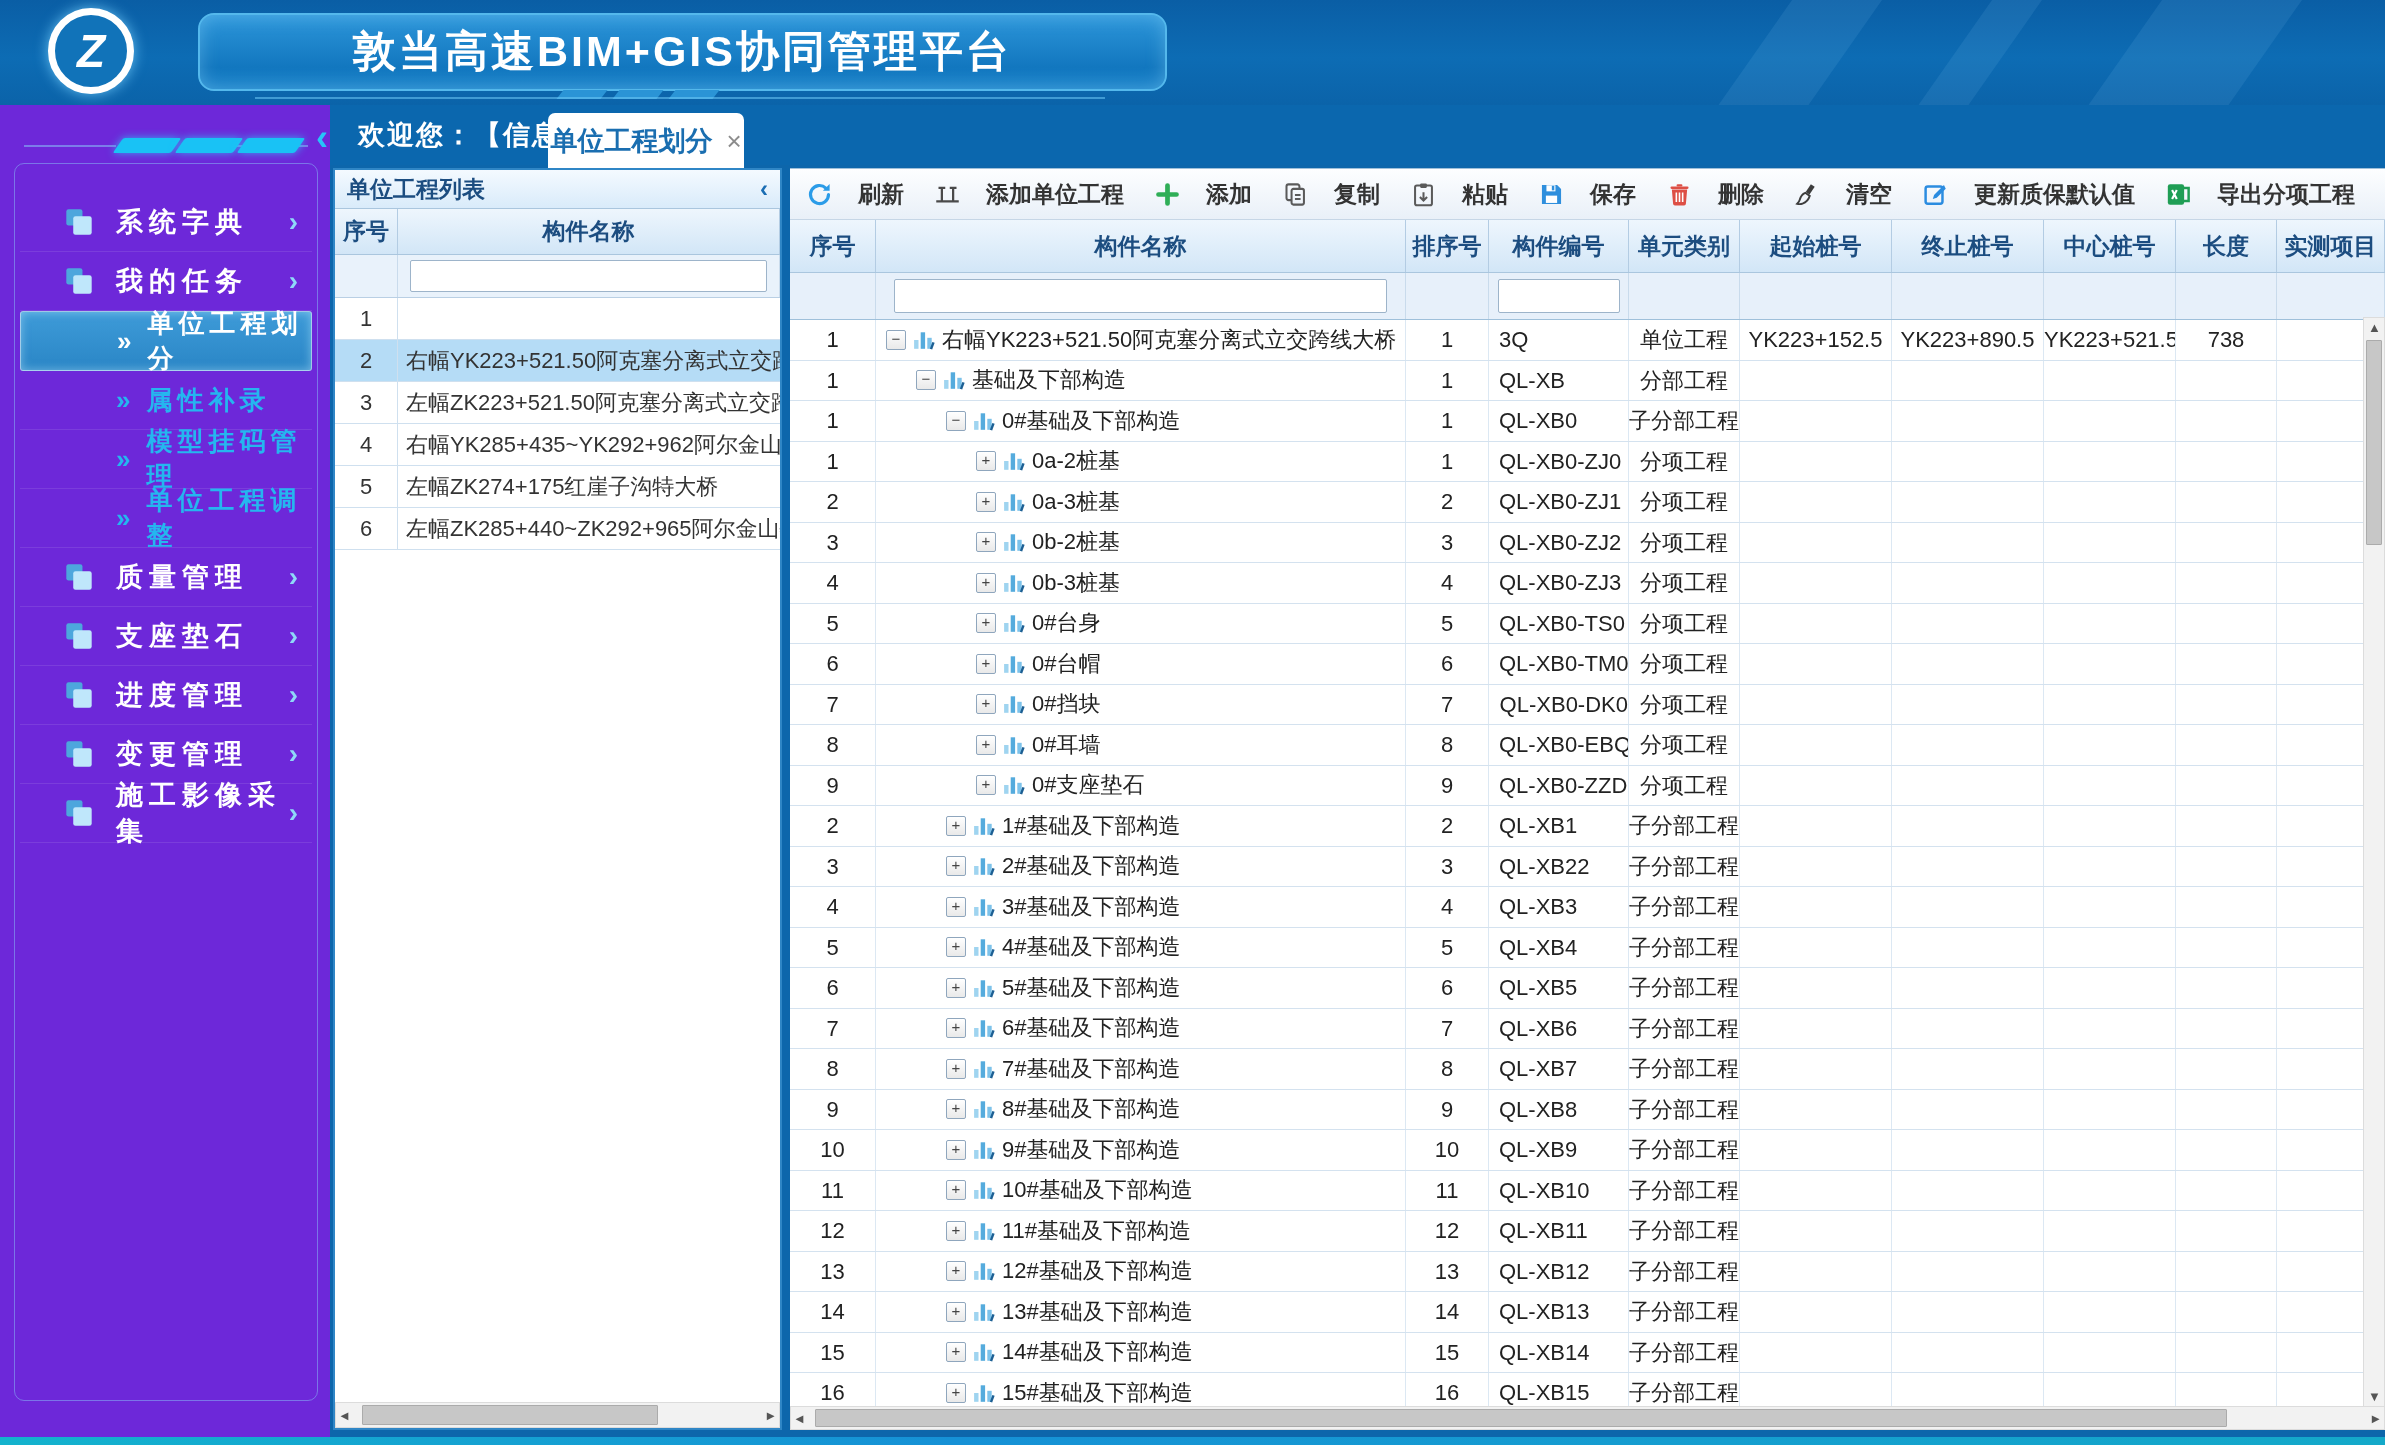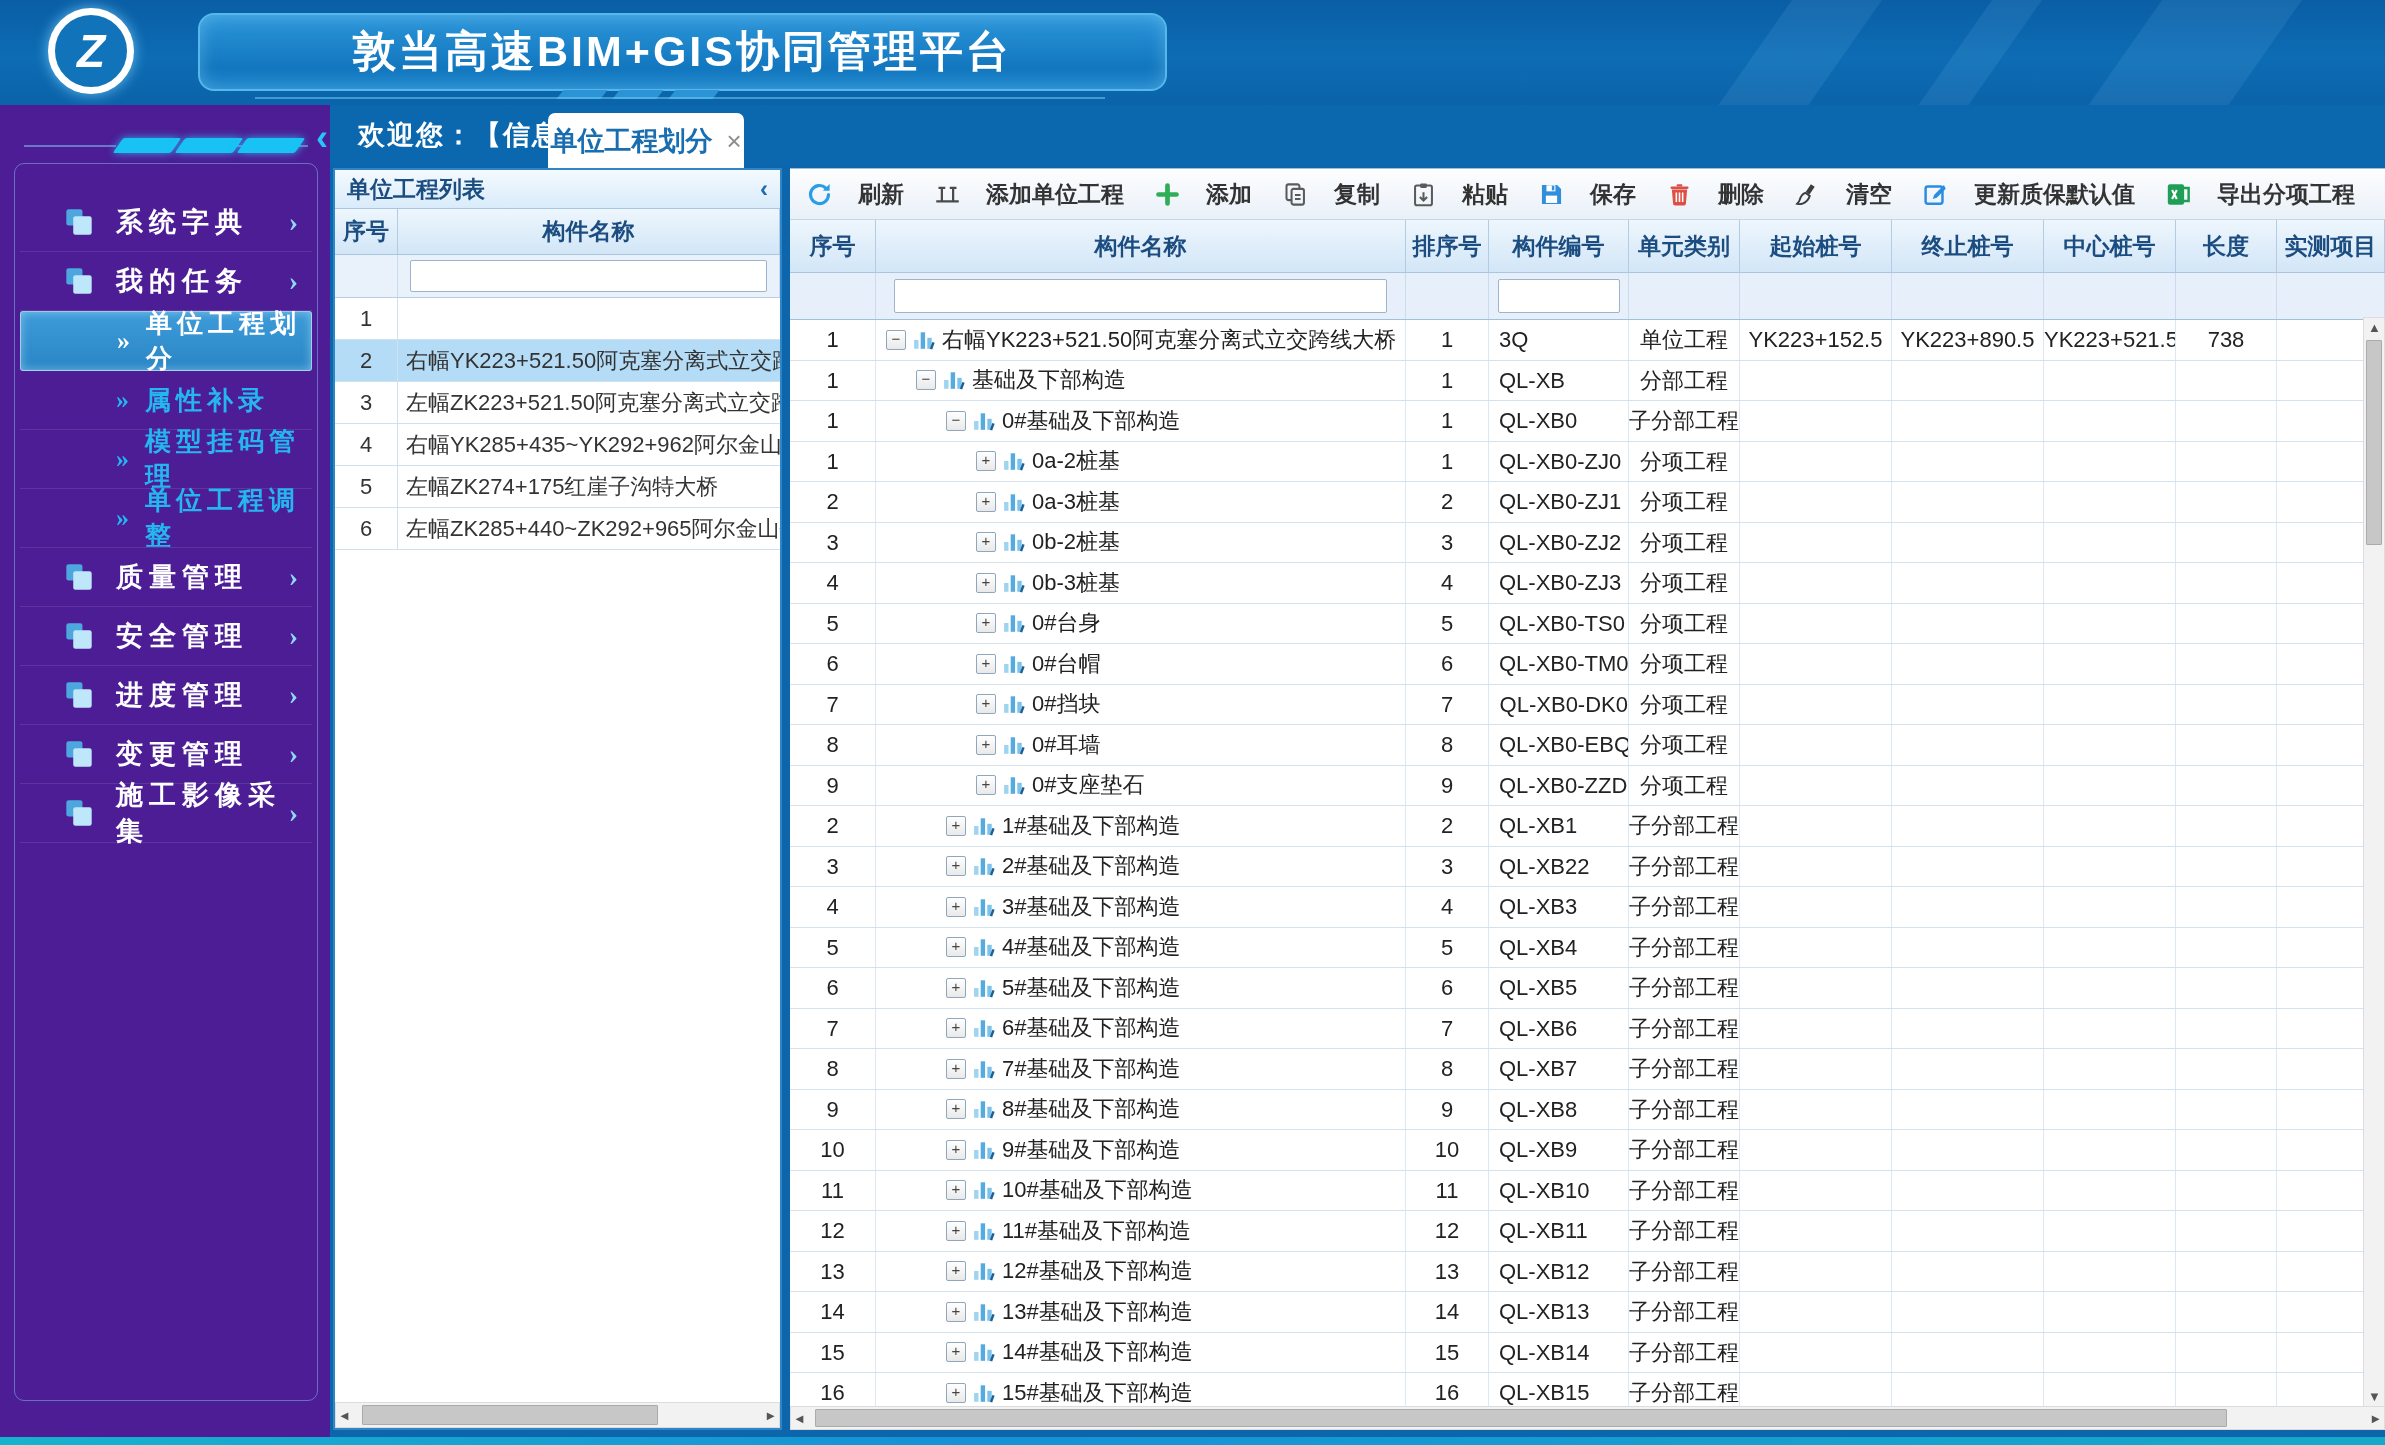--- a/index.html
+++ b/index.html
@@ -17,21 +17,21 @@
   #logo-badge span{color:#fff;font-size:46px;font-weight:bold;font-style:italic;}
   #title-pill{left:198px;top:13px;width:965px;height:74px;border-radius:16px;
      background:linear-gradient(180deg,#2d96da 0%,#1277bf 70%,#1a82c9 100%);
      border:2px solid #54b8ec;box-shadow:inset 0 0 18px rgba(160,225,255,.35);
      display:flex;align-items:center;justify-content:center;}
   #title-pill span{color:#fff;font-size:43px;font-weight:bold;letter-spacing:3px;}
   .pill-tail{top:90px;height:9px;background:#2a94d6;transform:skewX(-38deg);}
   #pill-line{left:255px;top:97px;width:850px;height:2px;background:rgba(110,200,245,.55);}
 
   
-  #sidebar{left:0;top:105px;width:330px;height:1332px;background:#4c1d95;overflow:hidden;font-family:Liberation Serif, serif;}
+  #sidebar{left:0;top:105px;width:330px;height:1332px;background:#6d28d9;overflow:hidden;}
   #side-frame{position:absolute;left:14px;top:58px;right:12px;bottom:36px;
      border:1px solid rgba(140,210,250,.45);border-radius:10px;}
   .side-dash{position:absolute;top:33px;width:58px;height:15px;background:#19c2f5;
      transform:skewX(-35deg);border-radius:2px;box-shadow:0 0 8px rgba(40,200,250,.8);}
   .side-conn{position:absolute;top:40px;height:2px;background:rgba(140,210,250,.5);}
   #nav-menu{position:absolute;left:20px;right:18px;top:88px;}
   .nav-item{height:58px;display:flex;align-items:center;
      border-bottom:1px solid rgba(255,255,255,.10);cursor:pointer;}
   .nav-item .nav-ic{width:30px;height:30px;margin-left:44px;margin-right:22px;flex:0 0 auto;}
   .nav-item .nav-label{color:#fff;font-size:27px;font-weight:bold;letter-spacing:6px;flex:1;}
@@ -175,21 +175,21 @@
       <rect x="8" y="8" width="16" height="16" rx="2" fill="#bfe7fb"></rect>
     </svg>
     <span class="nav-label">质量管理</span>
     <span class="nav-arrow">›</span>
   </div>
       <div class="nav-item nav-group">
     <svg class="nav-ic" viewBox="0 0 26 26">
       <rect x="2" y="2" width="14" height="14" rx="2" fill="#4da6dd"></rect>
       <rect x="8" y="8" width="16" height="16" rx="2" fill="#bfe7fb"></rect>
     </svg>
-    <span class="nav-label">安全管理</span>
+    <span class="nav-label">支座垫石</span>
     <span class="nav-arrow">›</span>
   </div>
       <div class="nav-item nav-group">
     <svg class="nav-ic" viewBox="0 0 26 26">
       <rect x="2" y="2" width="14" height="14" rx="2" fill="#4da6dd"></rect>
       <rect x="8" y="8" width="16" height="16" rx="2" fill="#bfe7fb"></rect>
     </svg>
     <span class="nav-label">进度管理</span>
     <span class="nav-arrow">›</span>
   </div>

